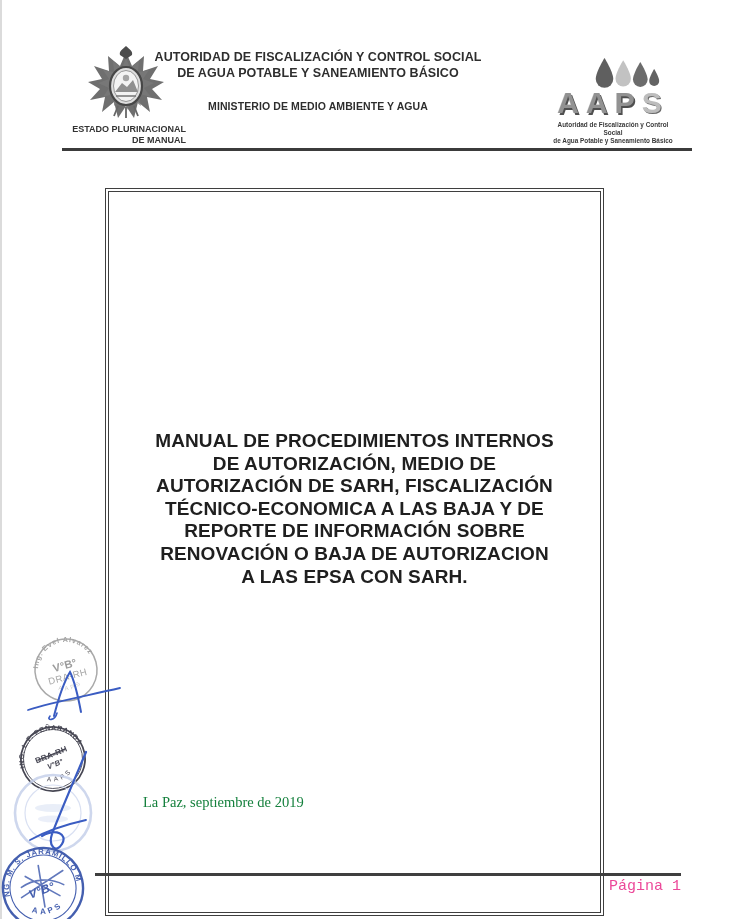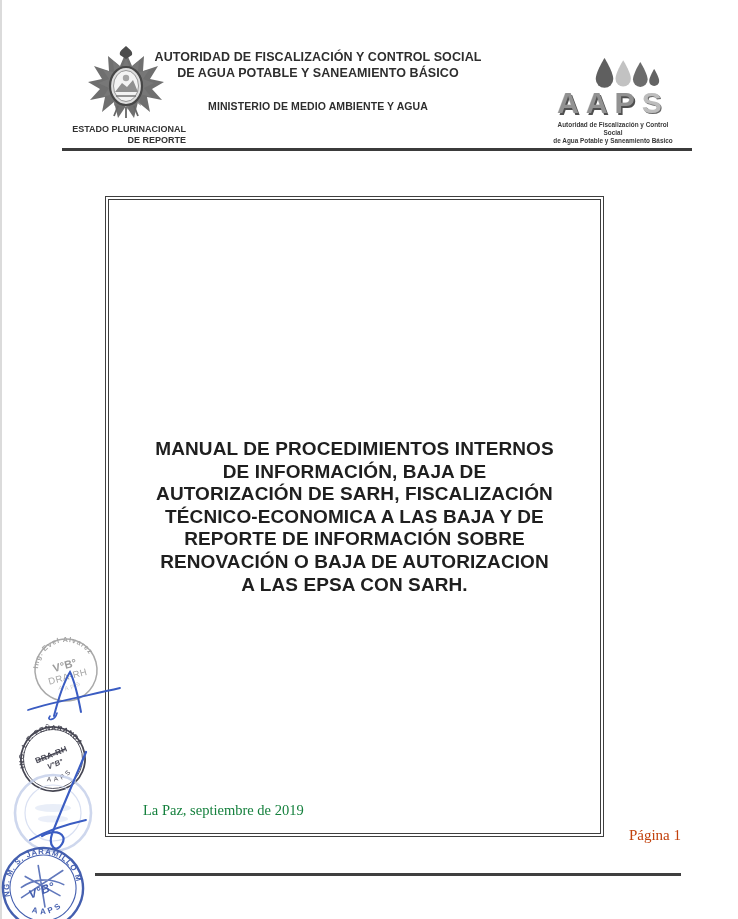--- a/index.html
+++ b/index.html
@@ -23,36 +23,36 @@
   .logo{position:absolute;left:548px;top:56px;width:130px;text-align:center;}
   .logo-drops{display:block;margin:0 auto 0 46px;}
   .logo-acronym{display:block;margin-top:-2px;font-size:30px;font-weight:bold;letter-spacing:7px;
     color:#929292;text-shadow:1.5px 1.5px 0 #4f4f4f,-0.5px -0.5px 0 #cfcfcf;line-height:30px;}
   .logo-acronym .lite{color:#bdbdbd;text-shadow:1px 1px 0 #6a6a6a;}
   .logo-tagline{display:block;margin-top:3px;font-size:6.4px;font-weight:bold;line-height:8px;color:#3a3a3a;}
 
   .header-rule{position:absolute;left:62px;top:148px;width:630px;height:3px;background:#3b3b3b;}
 
   
-  .title-box{position:absolute;left:105px;top:196px;width:499px;height:641px;
+  .title-box{position:absolute;left:105px;top:188px;width:499px;height:728px;
     border:4px double #3f3f3f;box-sizing:border-box;}
   .title-block{position:absolute;top:238px;left:14px;right:14px;text-align:center;
     font-size:19px;font-weight:bold;line-height:22.6px;color:#1f1f1f;letter-spacing:.1px;}
   .title-line{display:block;}
   .date-line{position:absolute;top:602px;left:0;right:0;text-align:left;text-indent:34px;
     font-size:14.5px;color:#15803d;font-family:Liberation Serif, serif;}
 
   
   .stamp{position:absolute;}
   .stamp svg{display:block;}
 
   
   .footer-rule{position:absolute;left:95px;top:873px;width:586px;height:3px;background:#3f3f3f;}
-  .page-number{position:absolute;right:57px;top:827px;font-family:Liberation Serif, serif;
-    font-size:15px;color:#c2410c;}
+  .page-number{position:absolute;right:57px;top:878px;font-family:Liberation Mono, monospace;
+    font-size:15px;color:#ec4899;}
 </style>
 </head>
 <body>
 
 <div id="page">
 
   <div class="coat">
     <svg width="80" height="82" viewBox="0 0 80 82">
 
       <polygon fill="#5f5f5f" opacity="0.9" points="40,8 46,22 58,12 57,27 72,22 64,35 78,38 66,45 76,56 61,53 64,68 52,58 48,74 40,62 32,74 28,58 16,68 19,53 4,56 14,45 2,38 16,35 8,22 23,27 22,12 34,22"></polygon>
@@ -64,21 +64,21 @@
       <ellipse cx="40" cy="42" rx="12.5" ry="15.5" fill="#f3f3f3" stroke="#8c8c8c" stroke-width="0.9"></ellipse>
       <circle cx="40" cy="34" r="3.2" fill="#a5a5a5"></circle>
       <path d="M29 48 L36 39 L41 43 L47 36 L52 48 Z" fill="#8f8f8f"></path>
       <path d="M30 52 L50 52" stroke="#7b7b7b" stroke-width="1.6"></path>
 
       <path d="M32 62 L28 72 M40 63 L40 74 M48 62 L52 72" stroke="#666" stroke-width="1.8" fill="none"></path>
     </svg>
   </div>
   <div class="state-label">
     <div>ESTADO PLURINACIONAL</div>
-    <div>DE REPORTE</div>
+    <div>DE MANUAL</div>
   </div>
 
   <div class="org-block">
     <div class="org-line">AUTORIDAD DE FISCALIZACIÓN Y CONTROL SOCIAL</div>
     <div class="org-line">DE AGUA POTABLE Y SANEAMIENTO BÁSICO</div>
     <div class="ministry">MINISTERIO DE MEDIO AMBIENTE Y AGUA</div>
   </div>
 
   <div class="logo">
     <svg class="logo-drops" width="70" height="34" viewBox="0 0 84 40">
@@ -100,21 +100,21 @@
       <span>Autoridad de Fiscalización y Control Social</span><br>
       <span>de Agua Potable y Saneamiento Básico</span>
     </span>
   </div>
 
   <div class="header-rule"></div>
 
   <div class="title-box">
     <div class="title-block">
       <span class="title-line">MANUAL DE PROCEDIMIENTOS INTERNOS</span>
-      <span class="title-line">DE INFORMACIÓN, BAJA DE</span>
+      <span class="title-line">DE AUTORIZACIÓN, MEDIO DE</span>
       <span class="title-line">AUTORIZACIÓN DE SARH, FISCALIZACIÓN</span>
       <span class="title-line">TÉCNICO-ECONOMICA A LAS BAJA Y DE</span>
       <span class="title-line">REPORTE DE INFORMACIÓN SOBRE</span>
       <span class="title-line">RENOVACIÓN O BAJA DE AUTORIZACION</span>
       <span class="title-line">A LAS EPSA CON SARH.</span>
     </div>
     <div class="date-line">La Paz, septiembre de 2019</div>
   </div>
 
   <div class="stamp" style="left:30px;top:634px;">

